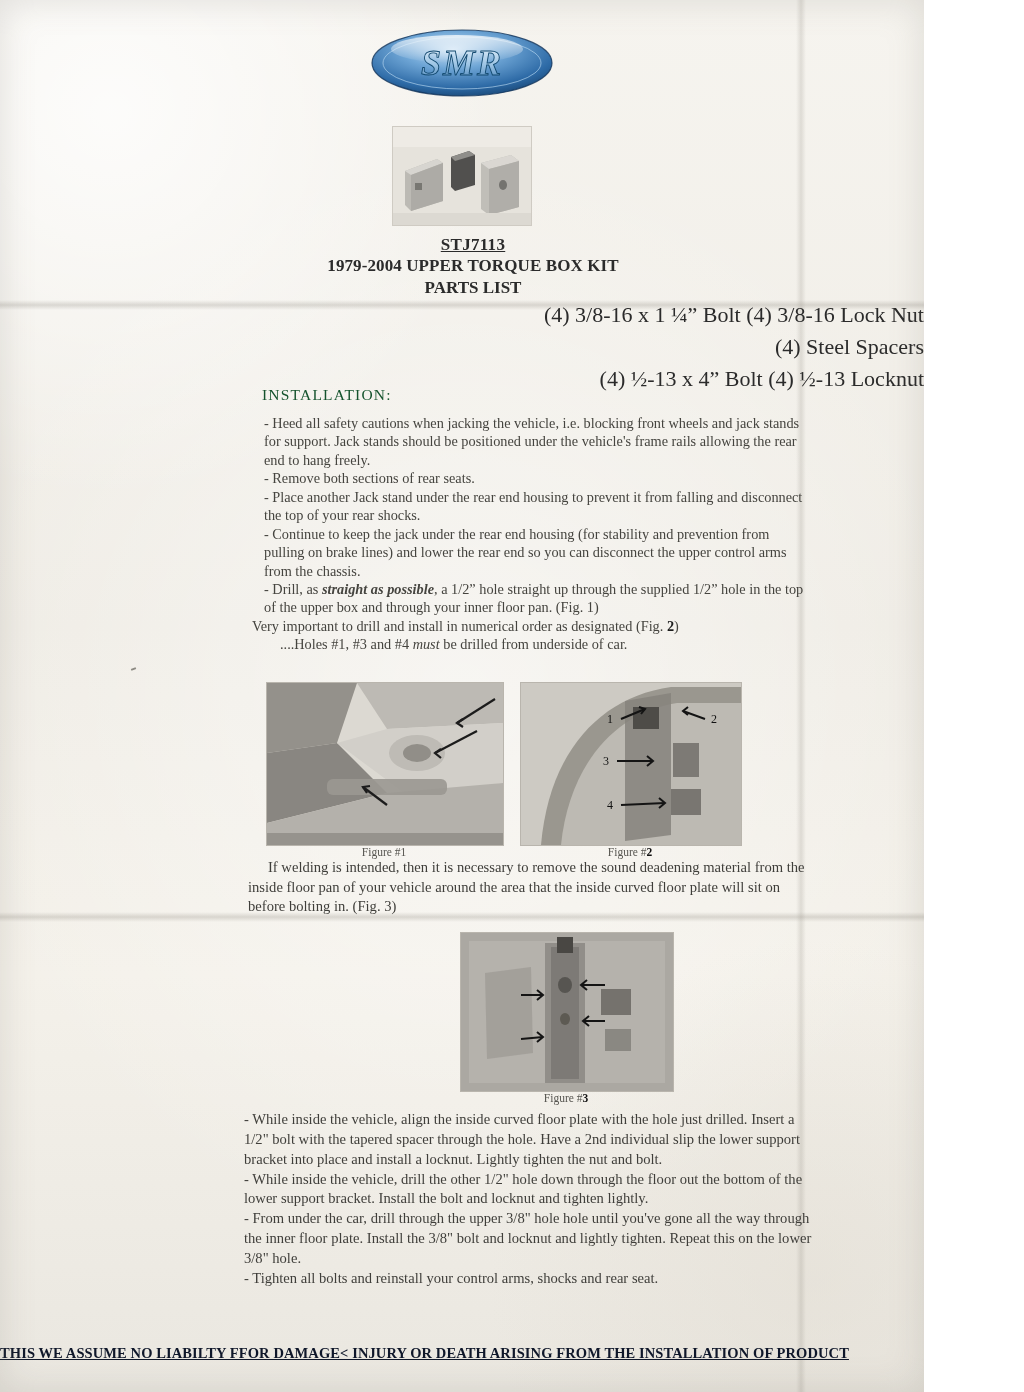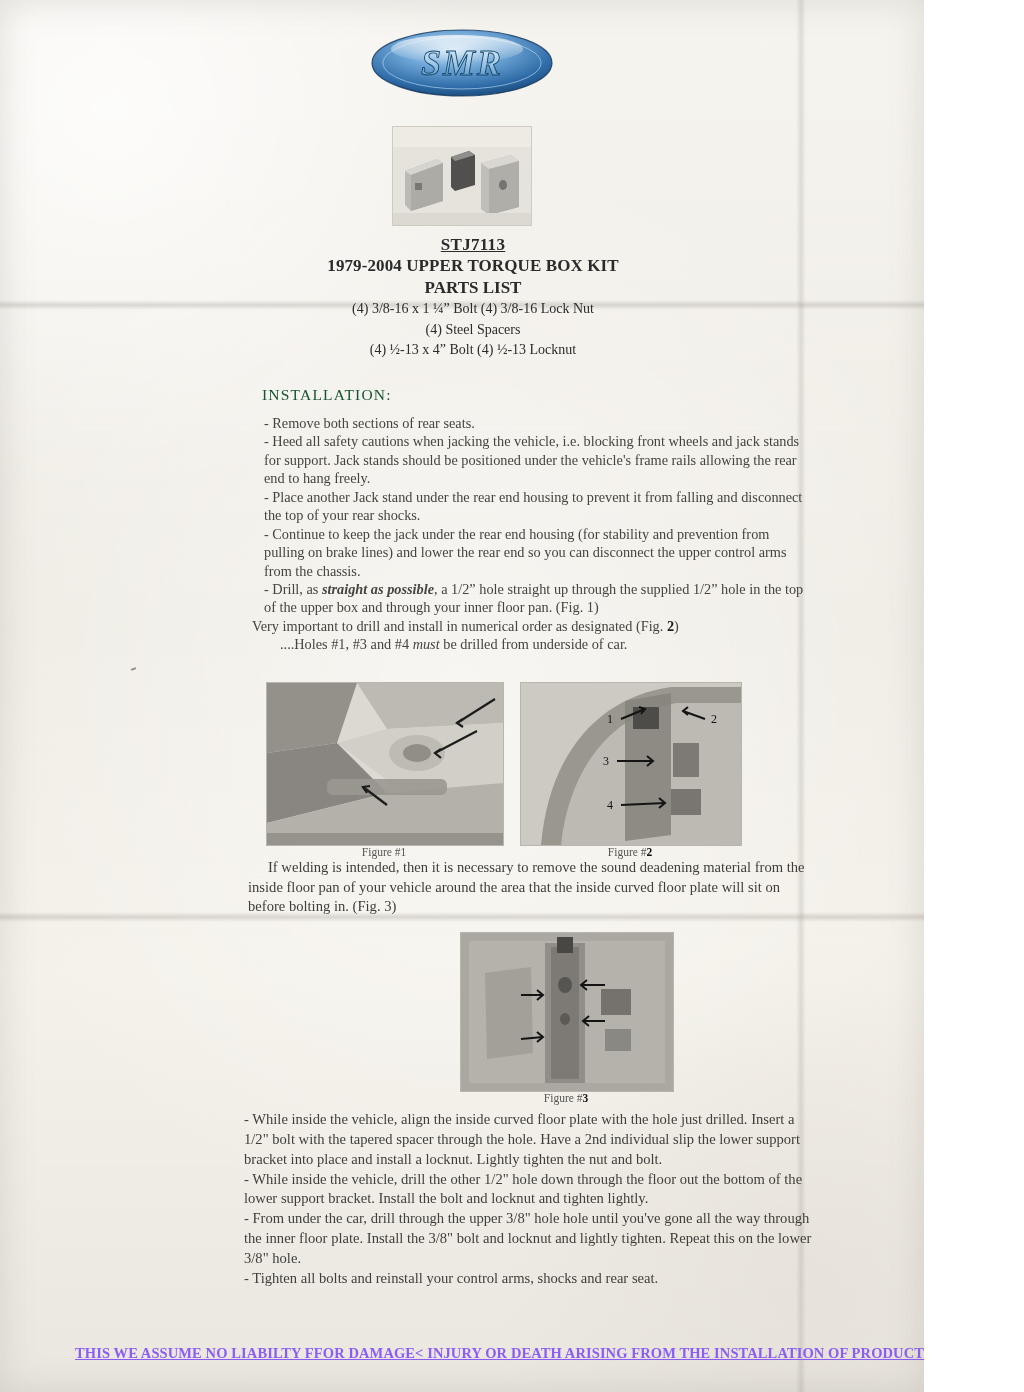--- a/index.html
+++ b/index.html
@@ -91,22 +91,23 @@
     font-size: 17px;
     letter-spacing: 0.1px;
     line-height: 1.3;
   }
   .parts-list-label {
     font-weight: bold;
     font-size: 17px;
     line-height: 1.3;
   }
   .parts-line {
-    font-size: 14px;
+    font-size: 22px;
     line-height: 1.45;
+    text-align: right;
   }
 
   
   .install-head {
     position: absolute;
     top: 386px;
     left: 262px;
     font-size: 15.5px;
     letter-spacing: 1.2px;
     color: #14532d;
@@ -173,25 +174,25 @@
     font-size: 14.6px;
     line-height: 1.36;
     color: #3f3e3a;
   }
   .tail p { margin: 0; }
 
   .disclaimer {
     position: absolute;
     bottom: 30px;
     left: 0; right: 0;
-    text-align: right;
+    text-align: left;
     font-size: 14.5px;
     font-weight: bold;
     text-decoration: underline;
-    color: #8b5cf6;
+    color: #0f172a;
     letter-spacing: 0.1px;
   }
   .stray-mark {
     position: absolute;
     left: 131px;
     top: 668px;
     width: 5px;
     height: 2px;
     background: #8d8a83;
     transform: rotate(-20deg);
@@ -267,22 +268,22 @@
     <div class="kit-title">1979-2004 UPPER TORQUE BOX KIT</div>
     <div class="parts-list-label">PARTS LIST</div>
     <div class="parts-line">(4) 3/8-16 x 1 ¼” Bolt   (4) 3/8-16 Lock Nut</div>
     <div class="parts-line">(4) Steel Spacers</div>
     <div class="parts-line">(4) ½-13 x 4” Bolt   (4) ½-13 Locknut</div>
   </div>
 
   <div class="install-head">INSTALLATION:</div>
 
   <div class="steps">
+    <p class="ind">- Heed all safety cautions when jacking the vehicle, i.e. blocking front wheels and jack stands for support.  Jack stands should be positioned under the vehicle's frame rails allowing the rear end to hang freely.</p>
     <p class="ind">- Remove both sections of rear seats.</p>
-    <p class="ind">- Heed all safety cautions when jacking the vehicle, i.e. blocking front wheels and jack stands for support.  Jack stands should be positioned under the vehicle's frame rails allowing the rear end to hang freely.</p>
     <p class="ind">- Place another Jack stand under the rear end housing to prevent it from falling and disconnect the top of your rear shocks.</p>
     <p class="ind">- Continue to keep the jack under the rear end housing (for stability and prevention from pulling on brake lines) and lower the rear end so you can disconnect the upper control arms from the chassis.</p>
     <p class="ind">
       <span>- Drill, as </span><span class="bolder">straight as possible</span><span>, a 1/2” hole straight up through the supplied 1/2” hole in the top of the upper box and through your inner floor pan. (Fig. 1)</span>
     </p>
     <p>
       <span>Very important to drill and install in numerical order as designated (Fig. </span><span class="inkdark">2</span><span>)</span>
     </p>
     <p class="ind2">
       <span>....Holes #1, #3 and #4 </span><span class="ital">must</span><span> be drilled from underside of car.</span>

